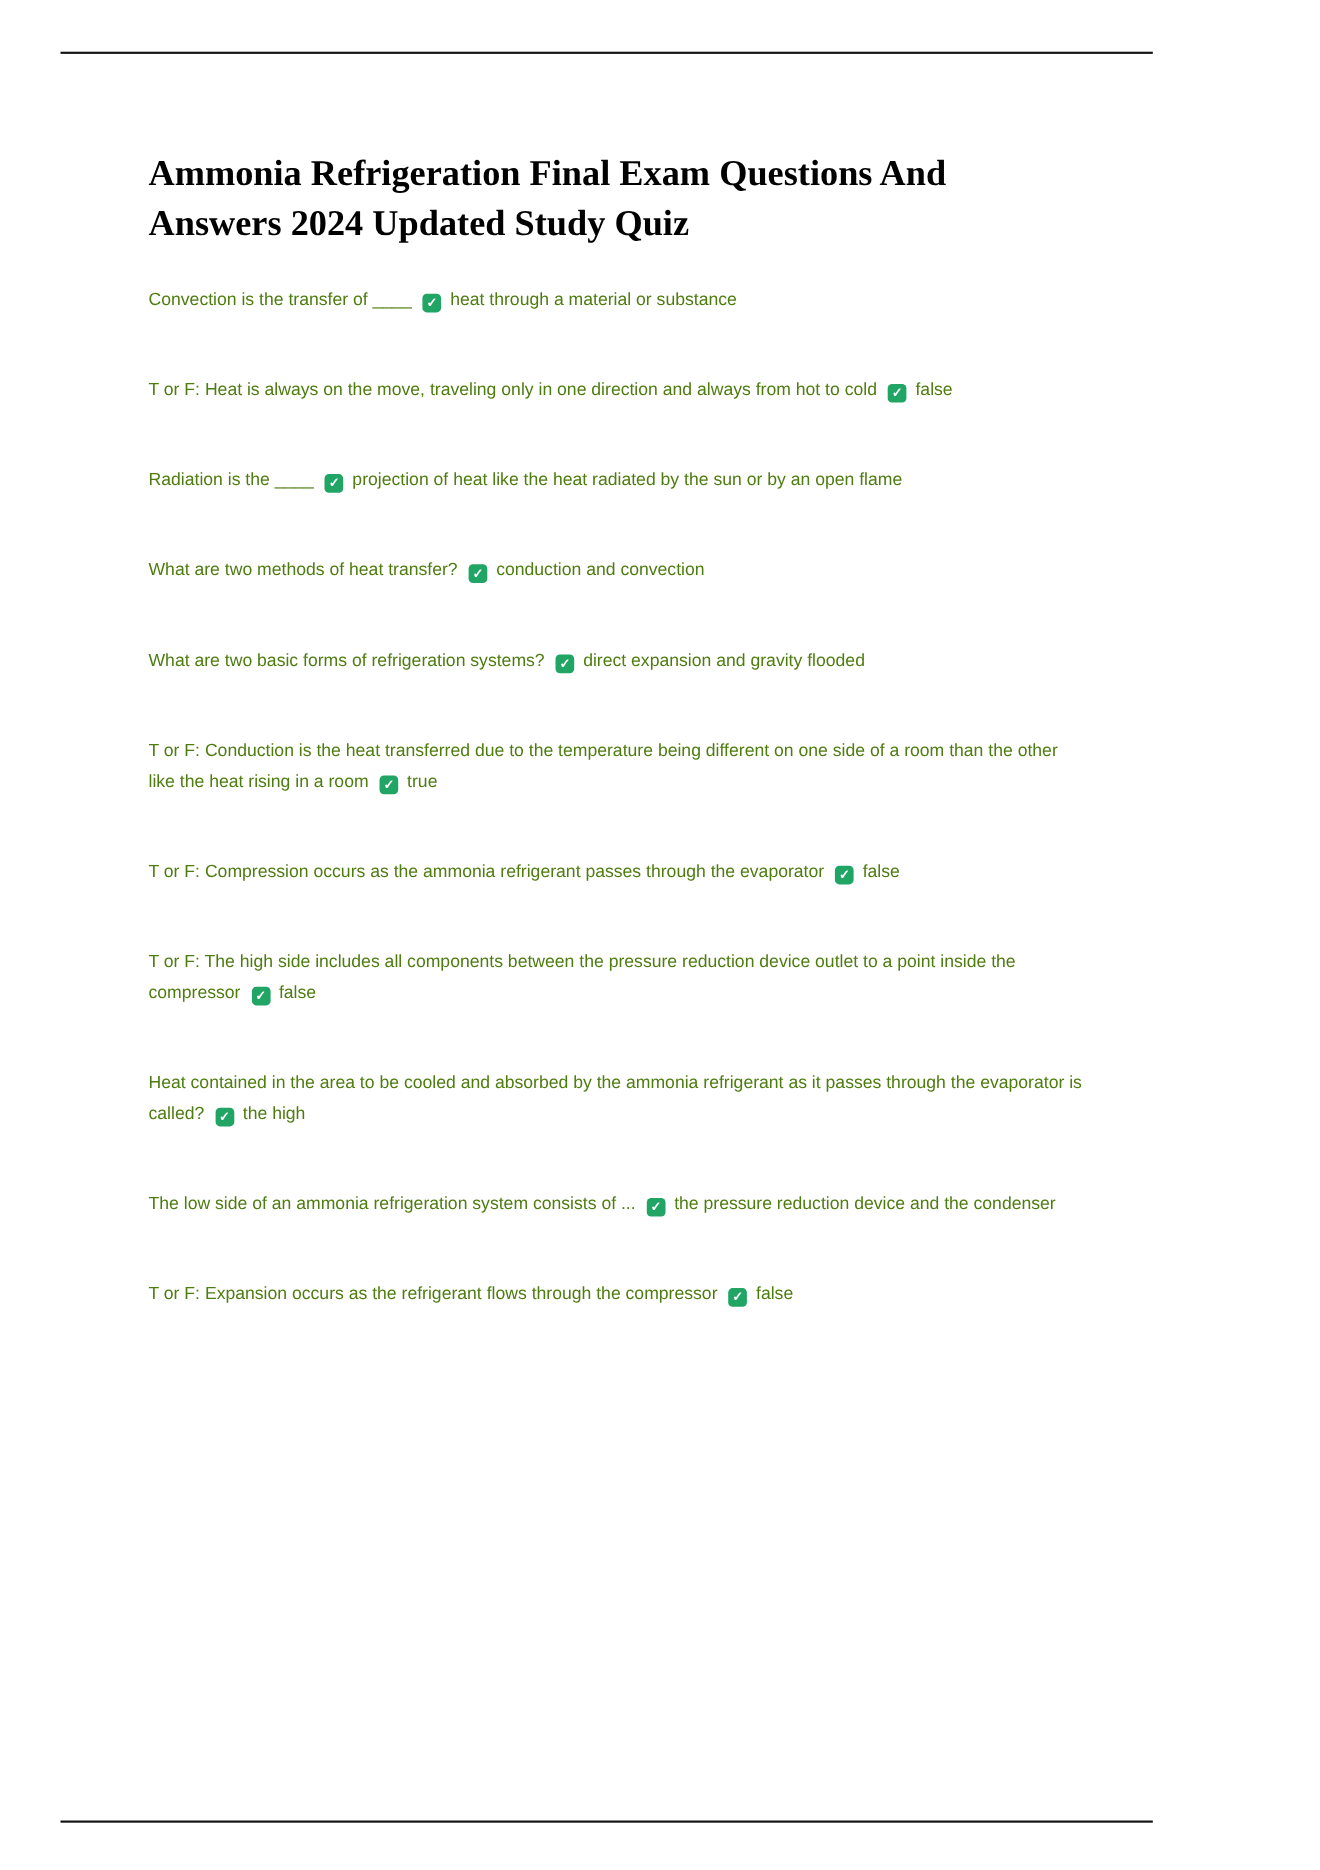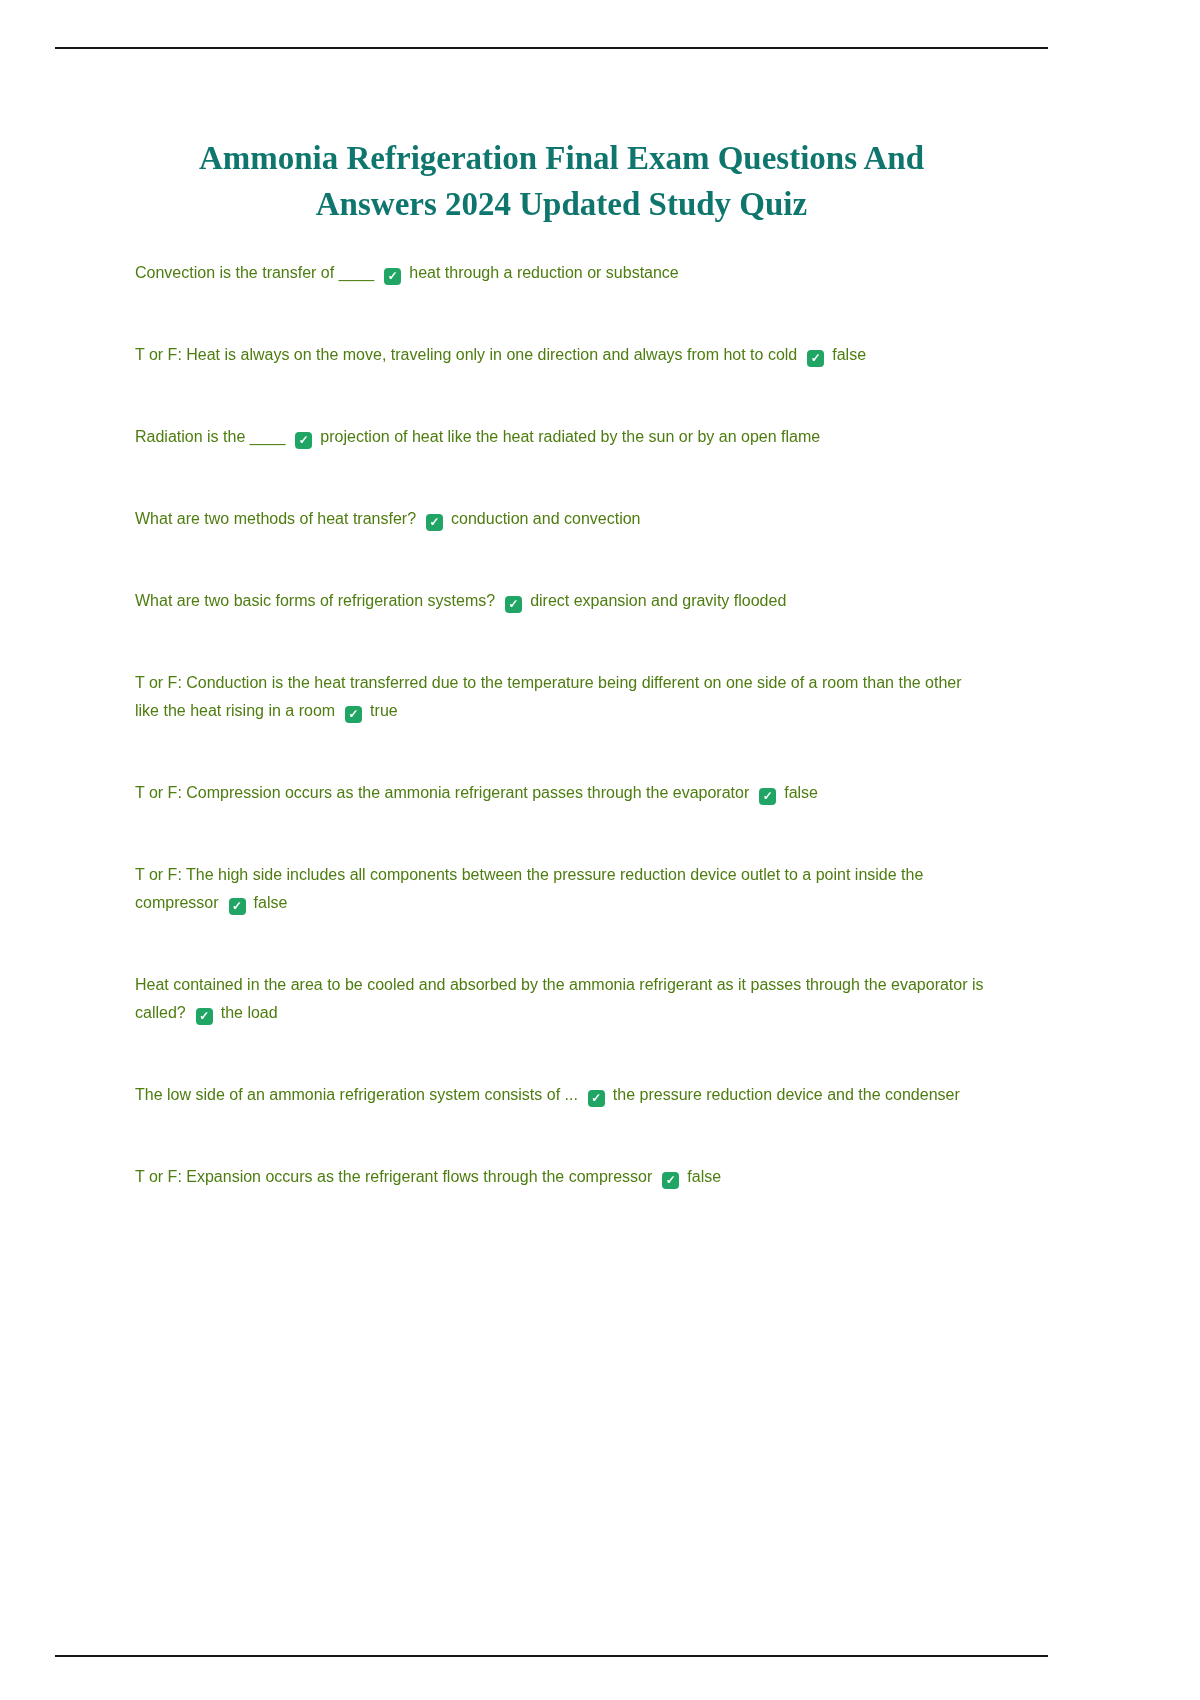--- a/index.html
+++ b/index.html
@@ -25,22 +25,22 @@
     position: absolute;
     top: 136px;
     left: 135px;
     width: 853px;
   }
   .title {
     font-family: "Liberation Serif", serif;
     font-weight: 700;
     font-size: 33px;
     line-height: 1.38;
-    color: #0f766e;
-    text-align: center;
+    color: #000000;
+    text-align: left;
     margin: 0 0 32px 0;
   }
   .qa-item {
     font-size: 16px;
     line-height: 28px;
     margin: 0 0 54px 0;
     color: #212121;
   }
   .q, .a { color: #4d7c0f; }
   .check {
@@ -64,38 +64,38 @@
 <div class="page">
 
   <div class="rule top"></div>
 
   <div class="content">
 
     <h1 class="title"><span>Ammonia Refrigeration Final Exam Questions And</span><br><span>Answers 2024 Updated Study Quiz</span></h1>
 
     <div class="qa-list">
 
-      <p class="qa-item"><span class="q">Convection is the transfer of ____</span><span class="check">✓</span><span class="a">heat through a reduction or substance</span></p>
+      <p class="qa-item"><span class="q">Convection is the transfer of ____</span><span class="check">✓</span><span class="a">heat through a material or substance</span></p>
 
       <p class="qa-item"><span class="q">T or F: Heat is always on the move, traveling only in one direction and always from hot to cold</span><span class="check">✓</span><span class="a">false</span></p>
 
       <p class="qa-item"><span class="q">Radiation is the ____</span><span class="check">✓</span><span class="a">projection of heat like the heat radiated by the sun or by an open flame</span></p>
 
       <p class="qa-item"><span class="q">What are two methods of heat transfer?</span><span class="check">✓</span><span class="a">conduction and convection</span></p>
 
       <p class="qa-item"><span class="q">What are two basic forms of refrigeration systems?</span><span class="check">✓</span><span class="a">direct expansion and gravity flooded</span></p>
 
       <p class="qa-item"><span class="q">T or F: Conduction is the heat transferred due to the temperature being different on one side of a room than the other like the heat rising in a room</span><span class="check">✓</span><span class="a">true</span></p>
 
 
       <p class="qa-item"><span class="q">T or F: Compression occurs as the ammonia refrigerant passes through the evaporator</span><span class="check">✓</span><span class="a">false</span></p>
 
       <p class="qa-item"><span class="q">T or F: The high side includes all components between the pressure reduction device outlet to a point inside the compressor</span><span class="check">✓</span><span class="a">false</span></p>
 
-      <p class="qa-item"><span class="q">Heat contained in the area to be cooled and absorbed by the ammonia refrigerant as it passes through the evaporator is called?</span><span class="check">✓</span><span class="a">the load</span></p>
+      <p class="qa-item"><span class="q">Heat contained in the area to be cooled and absorbed by the ammonia refrigerant as it passes through the evaporator is called?</span><span class="check">✓</span><span class="a">the high</span></p>
 
       <p class="qa-item"><span class="q">The low side of an ammonia refrigeration system consists of ...</span><span class="check">✓</span><span class="a">the pressure reduction device and the condenser</span></p>
 
       <p class="qa-item"><span class="q">T or F: Expansion occurs as the refrigerant flows through the compressor</span><span class="check">✓</span><span class="a">false</span></p>
 
     </div>
   </div>
 
   <div class="rule bottom"></div>
 

